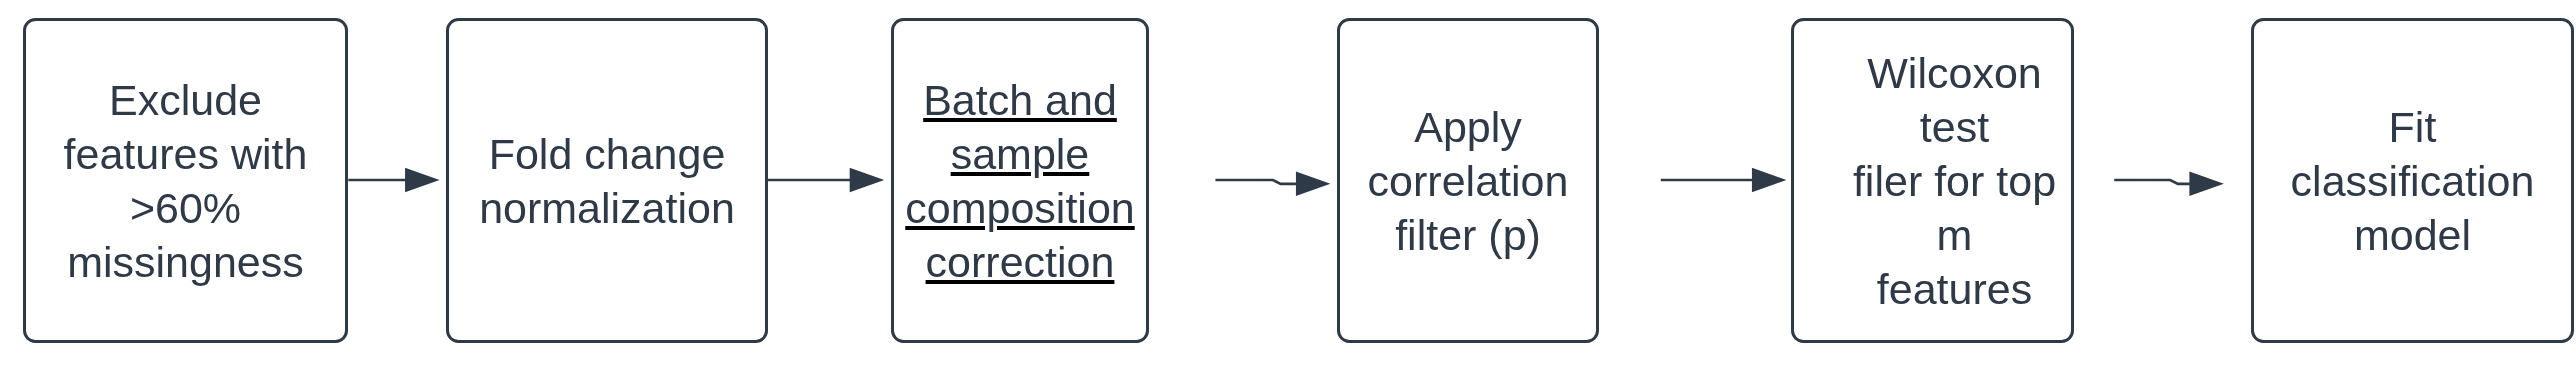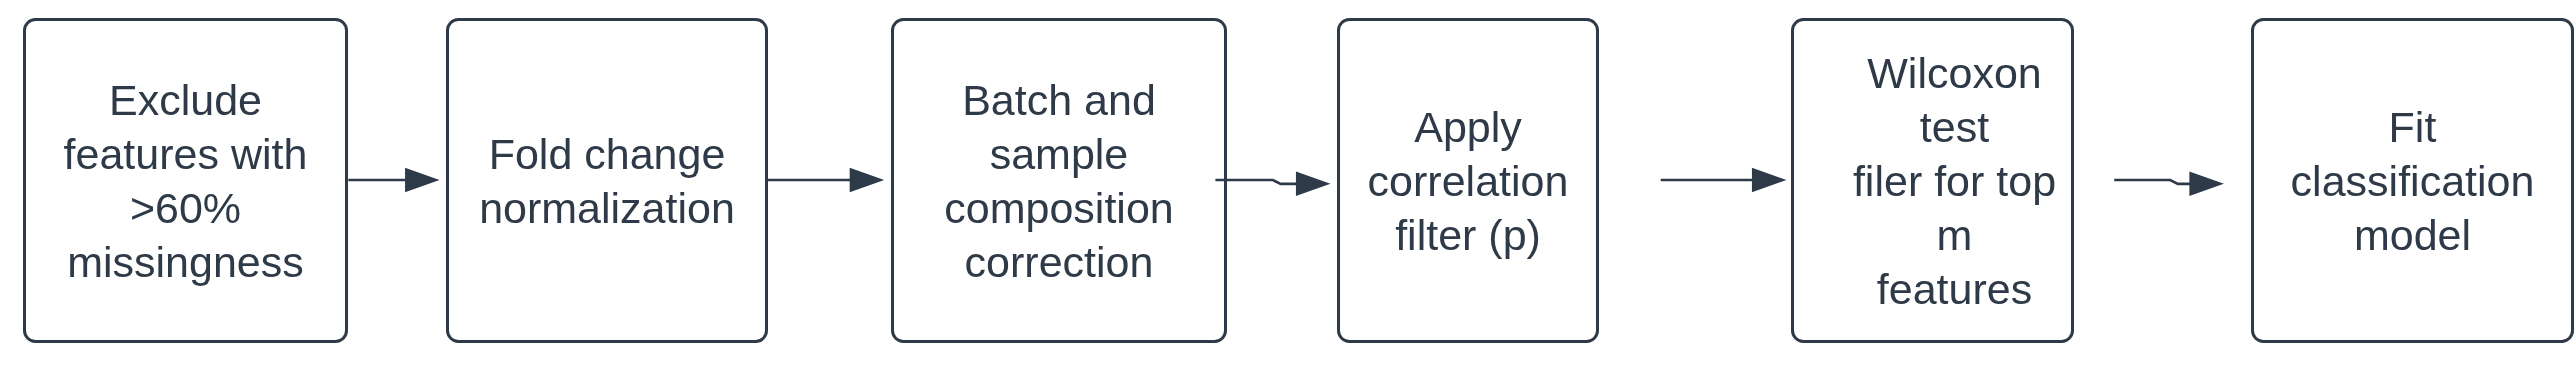--- a/index.html
+++ b/index.html
@@ -60,21 +60,21 @@
 features with
 &gt;60%
 missingness</div>
   </div>
 
   <div class="box" style="left:446px; width:322px;">
     <div class="label">Fold change
 normalization</div>
   </div>
 
-  <div class="box" style="left:891px; width:336px;">
+  <div class="box" style="left:891px; width:258px;text-decoration:underline;">
     <div class="label">Batch and
 sample
 composition
 correction</div>
   </div>
 
   <div class="box" style="left:1337px; width:262px;">
     <div class="label">Apply
 correlation
 filter (p)</div>

